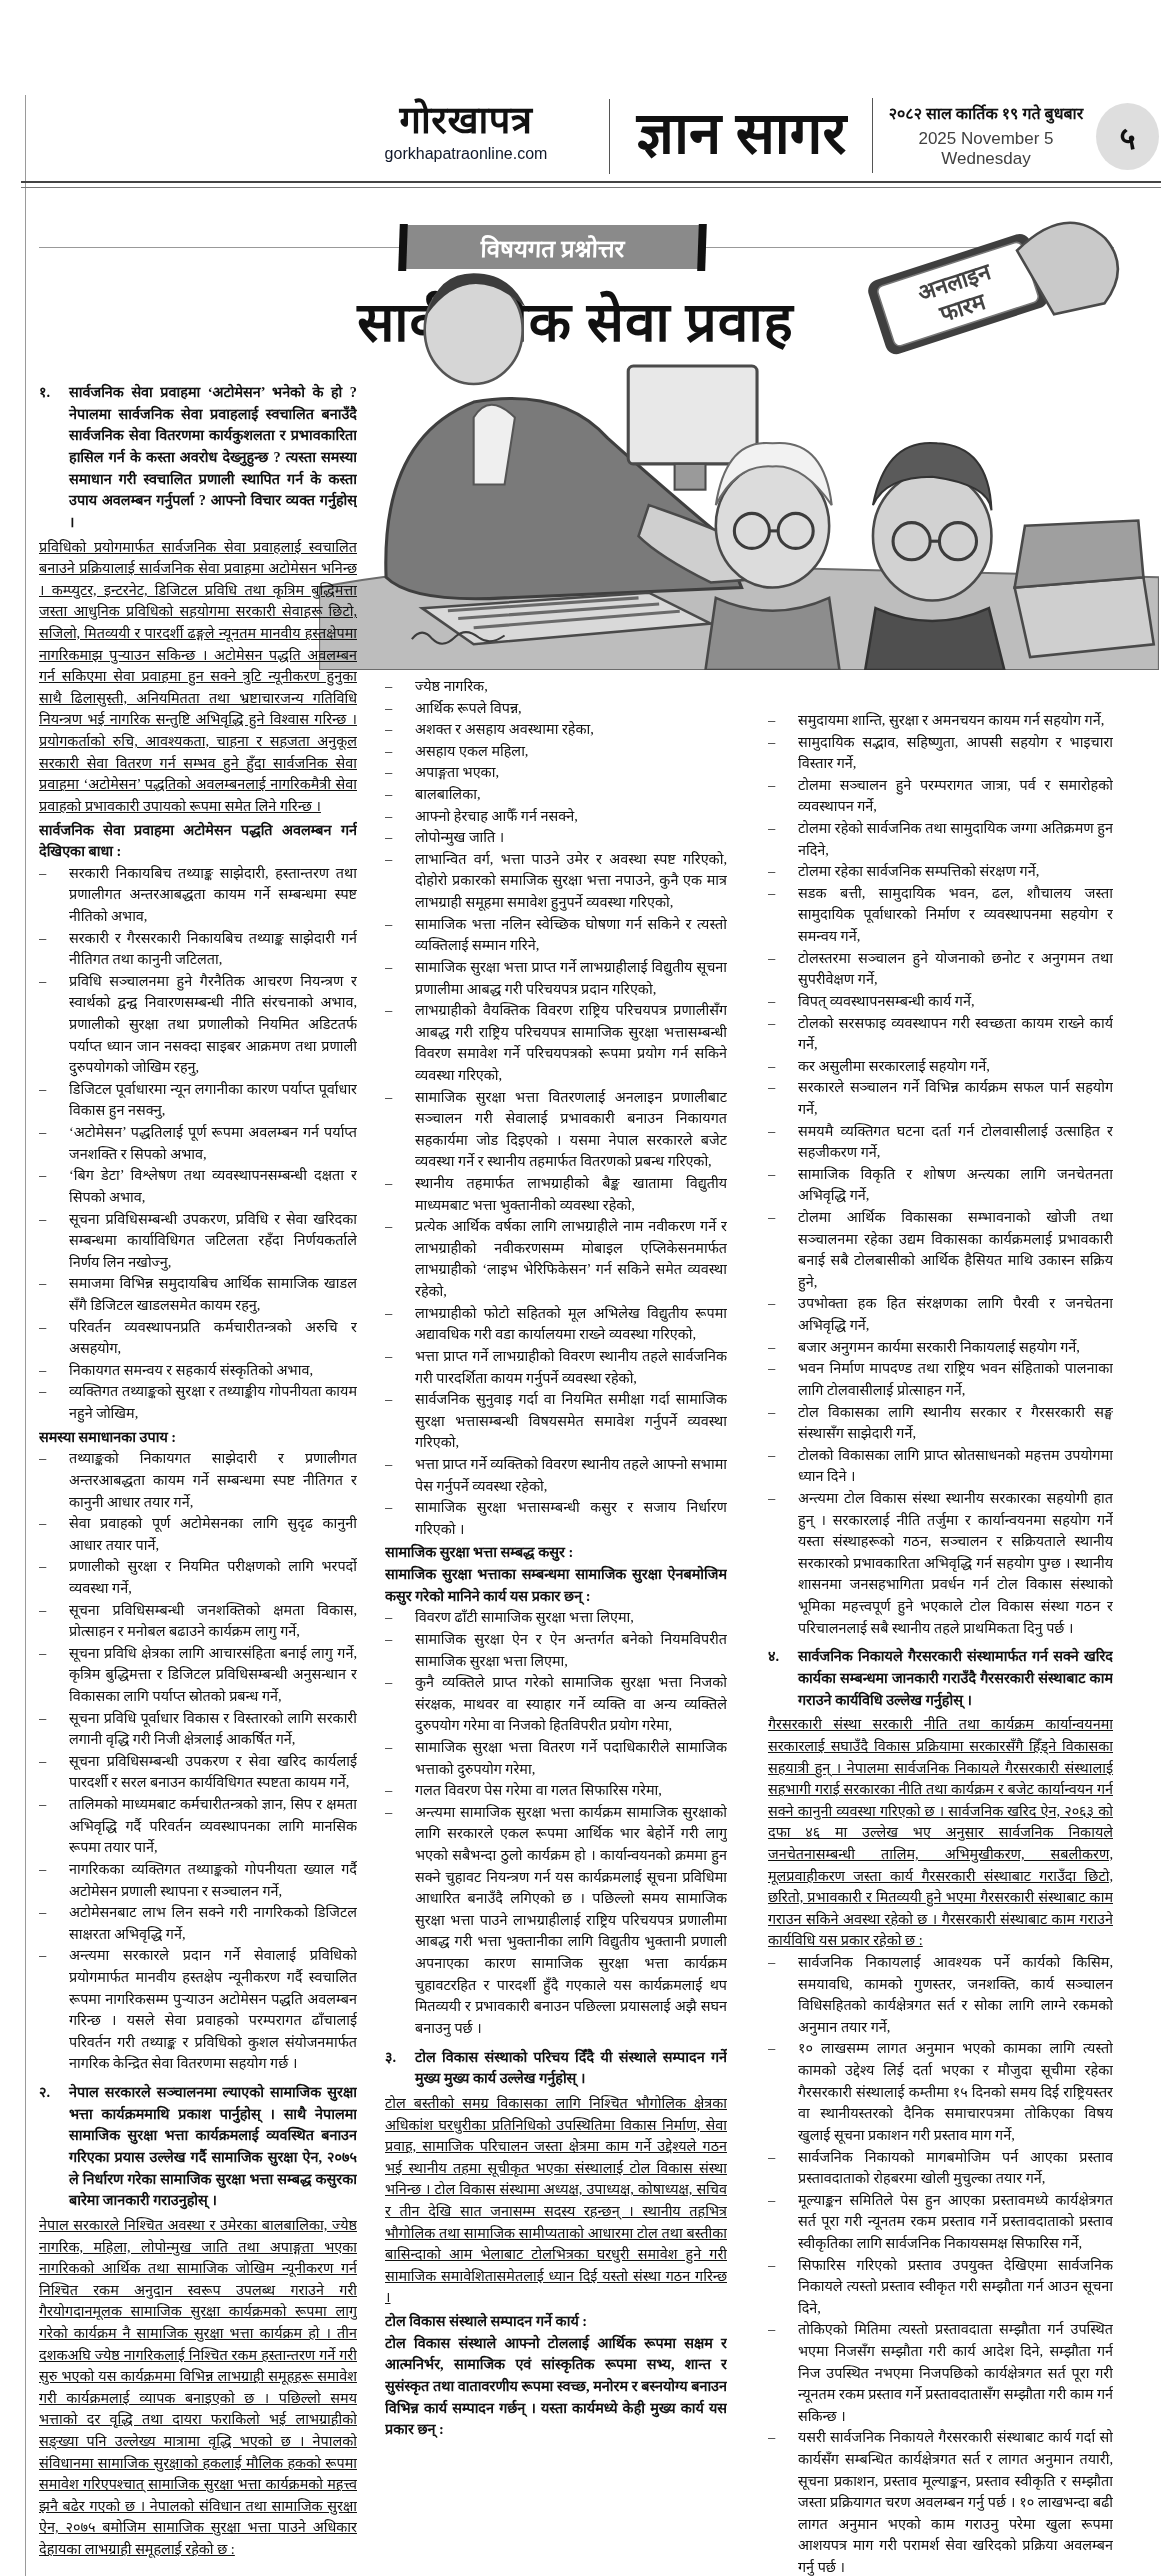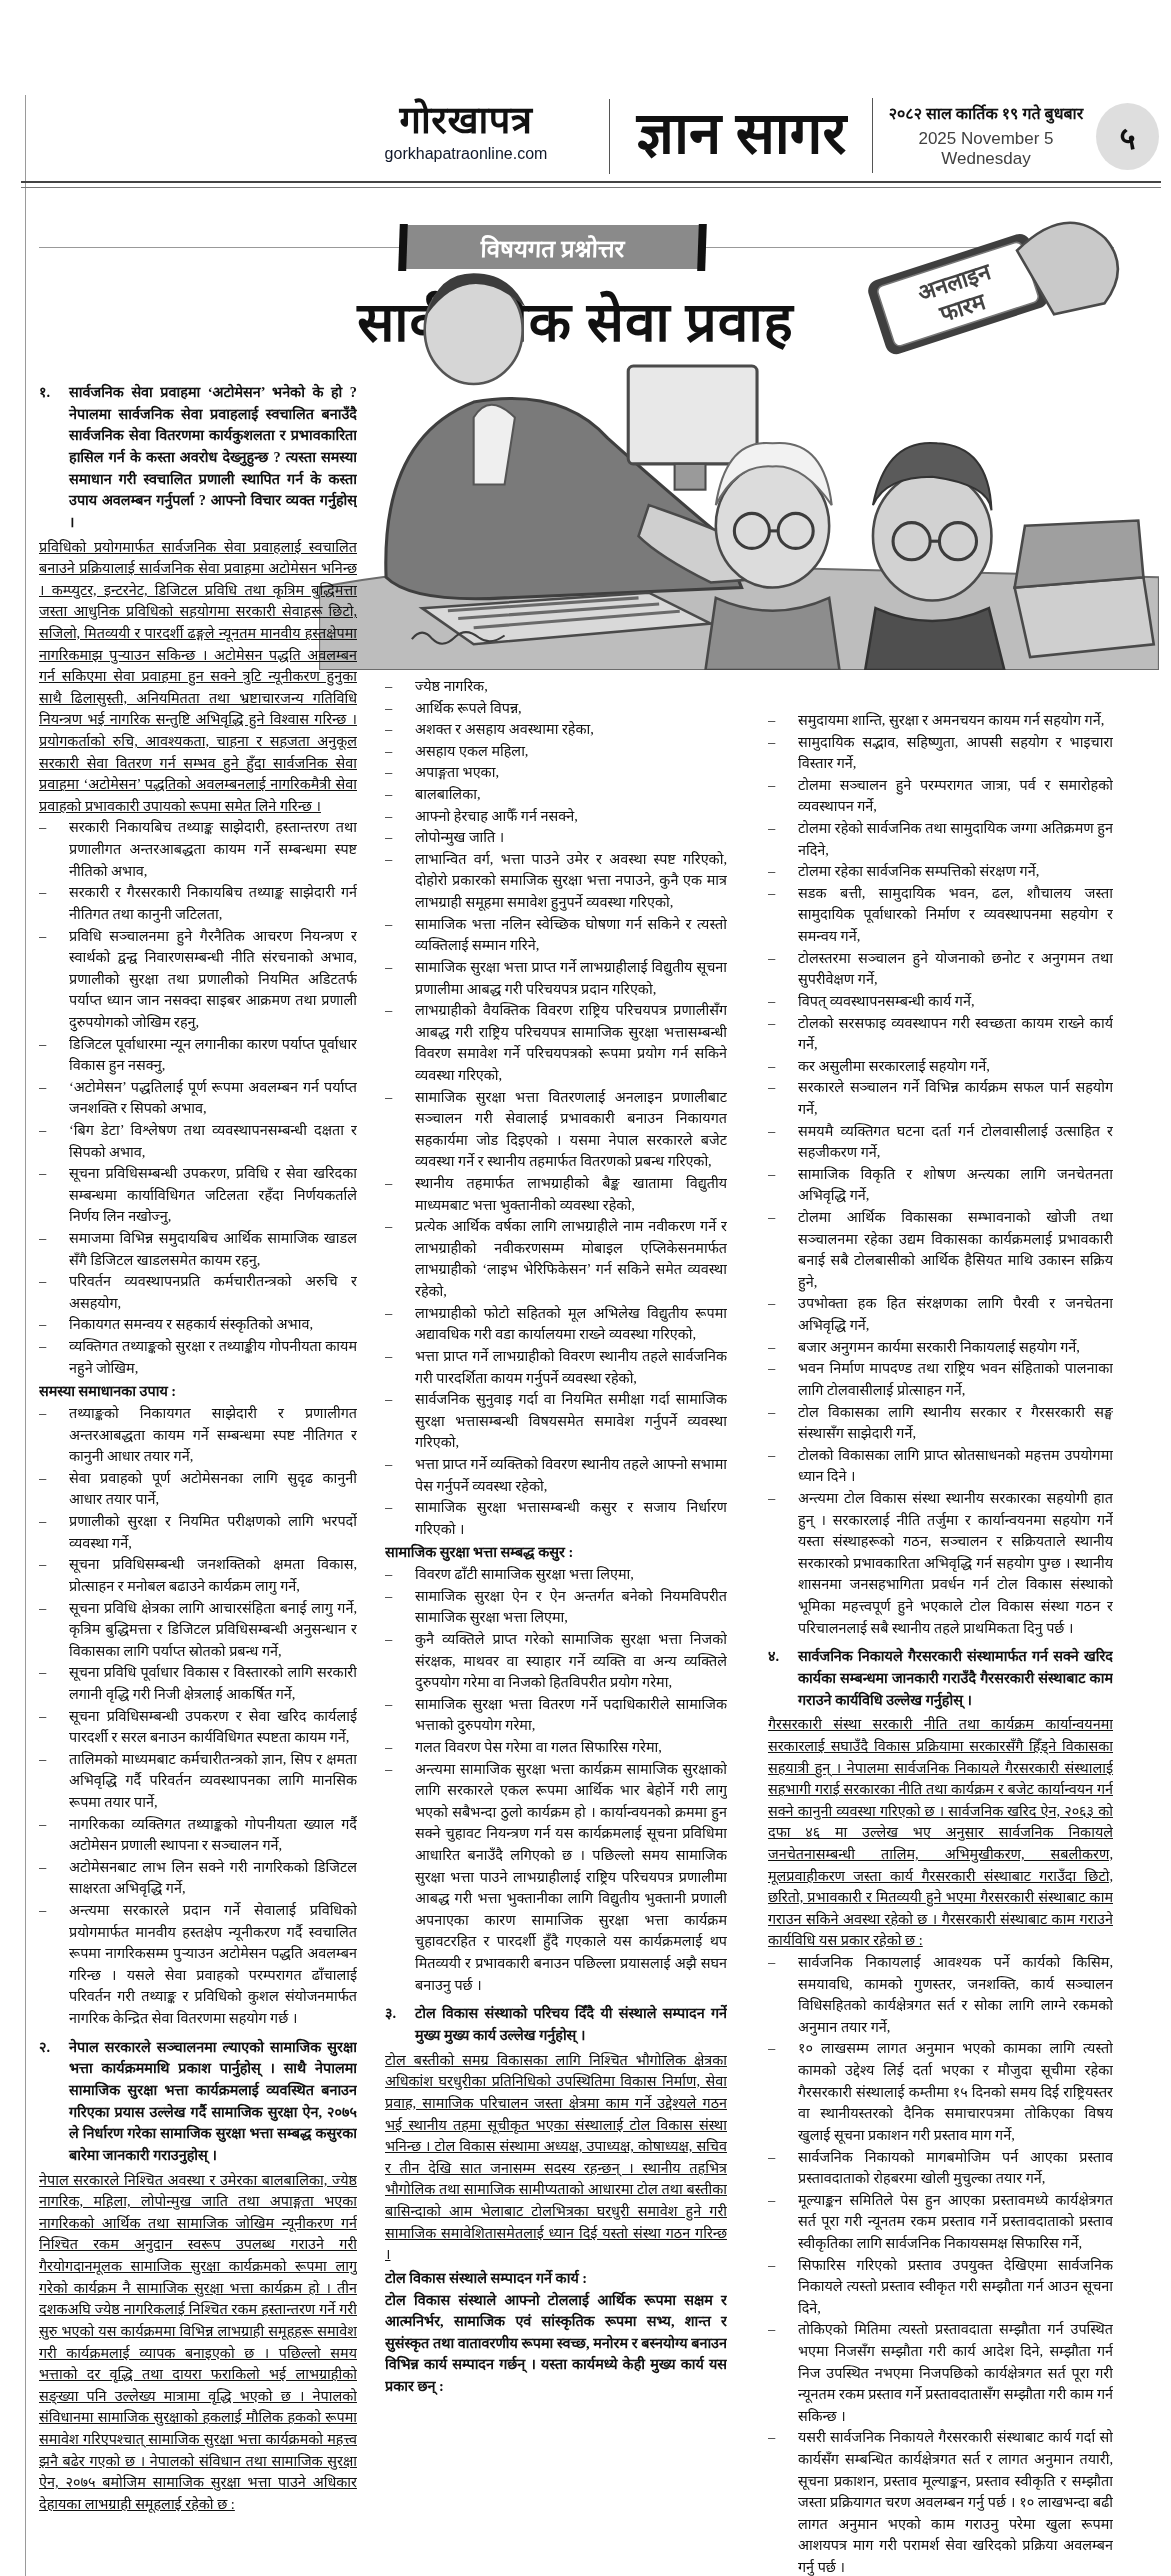--- a/index.html
+++ b/index.html
@@ -127,20 +127,21 @@
   <g>
     <path d="M1350 760 L1600 740 L1620 870 L1380 895 Z" fill="#cfcfcf" stroke="#4a4a4a" stroke-width="5"></path>
     <path d="M1370 640 L1590 630 L1600 740 L1350 760 Z" fill="#9f9f9f" stroke="#4a4a4a" stroke-width="5"></path>
   </g>
 </svg>
 </div>
 
 <div class="col col1">
     <div class="block q"><span class="qnum">१.</span>सार्वजनिक सेवा प्रवाहमा ‘अटोमेसन’ भनेको के हो ? नेपालमा सार्वजनिक सेवा प्रवाहलाई स्वचालित बनाउँदै सार्वजनिक सेवा वितरणमा कार्यकुशलता र प्रभावकारिता हासिल गर्न के कस्ता अवरोध देख्नुहुन्छ ? त्यस्ता समस्या समाधान गरी स्वचालित प्रणाली स्थापित गर्न के कस्ता उपाय अवलम्बन गर्नुपर्ला ? आफ्नो विचार व्यक्त गर्नुहोस् ।</div>
     <div class="block ans">प्रविधिको प्रयोगमार्फत सार्वजनिक सेवा प्रवाहलाई स्वचालित बनाउने प्रक्रियालाई सार्वजनिक सेवा प्रवाहमा अटोमेसन भनिन्छ । कम्प्युटर, इन्टरनेट, डिजिटल प्रविधि तथा कृत्रिम बुद्धिमत्ता जस्ता आधुनिक प्रविधिको सहयोगमा सरकारी सेवाहरू छिटो, सजिलो, मितव्ययी र पारदर्शी ढङ्गले न्यूनतम मानवीय हस्तक्षेपमा नागरिकमाझ पुर्‍याउन सकिन्छ । अटोमेसन पद्धति अवलम्बन गर्न सकिएमा सेवा प्रवाहमा हुन सक्ने त्रुटि न्यूनीकरण हुनुका साथै ढिलासुस्ती, अनियमितता तथा भ्रष्टाचारजन्य गतिविधि नियन्त्रण भई नागरिक सन्तुष्टि अभिवृद्धि हुने विश्वास गरिन्छ । प्रयोगकर्ताको रुचि, आवश्यकता, चाहना र सहजता अनुकूल सरकारी सेवा वितरण गर्न सम्भव हुने हुँदा सार्वजनिक सेवा प्रवाहमा ‘अटोमेसन’ पद्धतिको अवलम्बनलाई नागरिकमैत्री सेवा प्रवाहको प्रभावकारी उपायको रूपमा समेत लिने गरिन्छ ।</div>
+    <div class="block h">सार्वजनिक सेवा प्रवाहमा अटोमेसन पद्धति अवलम्बन गर्न देखिएका बाधा :</div>
     <div class="block b"><span class="dash">–</span>सरकारी निकायबिच तथ्याङ्क साझेदारी, हस्तान्तरण तथा प्रणालीगत अन्तरआबद्धता कायम गर्ने सम्बन्धमा स्पष्ट नीतिको अभाव,</div>
     <div class="block b"><span class="dash">–</span>सरकारी र गैरसरकारी निकायबिच तथ्याङ्क साझेदारी गर्न नीतिगत तथा कानुनी जटिलता,</div>
     <div class="block b"><span class="dash">–</span>प्रविधि सञ्चालनमा हुने गैरनैतिक आचरण नियन्त्रण र स्वार्थको द्वन्द्व निवारणसम्बन्धी नीति संरचनाको अभाव, प्रणालीको सुरक्षा तथा प्रणालीको नियमित अडिटतर्फ पर्याप्त ध्यान जान नसक्दा साइबर आक्रमण तथा प्रणाली दुरुपयोगको जोखिम रहनु,</div>
     <div class="block b"><span class="dash">–</span>डिजिटल पूर्वाधारमा न्यून लगानीका कारण पर्याप्त पूर्वाधार विकास हुन नसक्नु,</div>
     <div class="block b"><span class="dash">–</span>‘अटोमेसन’ पद्धतिलाई पूर्ण रूपमा अवलम्बन गर्न पर्याप्त जनशक्ति र सिपको अभाव,</div>
     <div class="block b"><span class="dash">–</span>‘बिग डेटा’ विश्लेषण तथा व्यवस्थापनसम्बन्धी दक्षता र सिपको अभाव,</div>
     <div class="block b"><span class="dash">–</span>सूचना प्रविधिसम्बन्धी उपकरण, प्रविधि र सेवा खरिदका सम्बन्धमा कार्याविधिगत जटिलता रहँदा निर्णयकर्ताले निर्णय लिन नखोज्नु,</div>
     <div class="block b"><span class="dash">–</span>समाजमा विभिन्न समुदायबिच आर्थिक सामाजिक खाडल सँगै डिजिटल खाडलसमेत कायम रहनु,</div>
     <div class="block b"><span class="dash">–</span>परिवर्तन व्यवस्थापनप्रति कर्मचारीतन्त्रको अरुचि र असहयोग,</div>
     <div class="block b"><span class="dash">–</span>निकायगत समन्वय र सहकार्य संस्कृतिको अभाव,</div>
@@ -175,20 +176,21 @@
     <div class="block b"><span class="dash">–</span>लाभग्राहीको वैयक्तिक विवरण राष्ट्रिय परिचयपत्र प्रणालीसँग आबद्ध गरी राष्ट्रिय परिचयपत्र सामाजिक सुरक्षा भत्तासम्बन्धी विवरण समावेश गर्ने परिचयपत्रको रूपमा प्रयोग गर्न सकिने व्यवस्था गरिएको,</div>
     <div class="block b"><span class="dash">–</span>सामाजिक सुरक्षा भत्ता वितरणलाई अनलाइन प्रणालीबाट सञ्चालन गरी सेवालाई प्रभावकारी बनाउन निकायगत सहकार्यमा जोड दिइएको । यसमा नेपाल सरकारले बजेट व्यवस्था गर्ने र स्थानीय तहमार्फत वितरणको प्रबन्ध गरिएको,</div>
     <div class="block b"><span class="dash">–</span>स्थानीय तहमार्फत लाभग्राहीको बैङ्क खातामा विद्युतीय माध्यमबाट भत्ता भुक्तानीको व्यवस्था रहेको,</div>
     <div class="block b"><span class="dash">–</span>प्रत्येक आर्थिक वर्षका लागि लाभग्राहीले नाम नवीकरण गर्ने र लाभग्राहीको नवीकरणसम्म मोबाइल एप्लिकेसनमार्फत लाभग्राहीको ‘लाइभ भेरिफिकेसन’ गर्न सकिने समेत व्यवस्था रहेको,</div>
     <div class="block b"><span class="dash">–</span>लाभग्राहीको फोटो सहितको मूल अभिलेख विद्युतीय रूपमा अद्यावधिक गरी वडा कार्यालयमा राख्ने व्यवस्था गरिएको,</div>
     <div class="block b"><span class="dash">–</span>भत्ता प्राप्त गर्ने लाभग्राहीको विवरण स्थानीय तहले सार्वजनिक गरी पारदर्शिता कायम गर्नुपर्ने व्यवस्था रहेको,</div>
     <div class="block b"><span class="dash">–</span>सार्वजनिक सुनुवाइ गर्दा वा नियमित समीक्षा गर्दा सामाजिक सुरक्षा भत्तासम्बन्धी विषयसमेत समावेश गर्नुपर्ने व्यवस्था गरिएको,</div>
     <div class="block b"><span class="dash">–</span>भत्ता प्राप्त गर्ने व्यक्तिको विवरण स्थानीय तहले आफ्नो सभामा पेस गर्नुपर्ने व्यवस्था रहेको,</div>
     <div class="block b"><span class="dash">–</span>सामाजिक सुरक्षा भत्तासम्बन्धी कसुर र सजाय निर्धारण गरिएको ।</div>
     <div class="block h">सामाजिक सुरक्षा भत्ता सम्बद्ध कसुर :</div>
+    <div class="block lead">सामाजिक सुरक्षा भत्ताका सम्बन्धमा सामाजिक सुरक्षा ऐनबमोजिम कसुर गरेको मानिने कार्य यस प्रकार छन् :</div>
     <div class="block b"><span class="dash">–</span>विवरण ढाँटी सामाजिक सुरक्षा भत्ता लिएमा,</div>
     <div class="block b"><span class="dash">–</span>सामाजिक सुरक्षा ऐन र ऐन अन्तर्गत बनेको नियमविपरीत सामाजिक सुरक्षा भत्ता लिएमा,</div>
     <div class="block b"><span class="dash">–</span>कुनै व्यक्तिले प्राप्त गरेको सामाजिक सुरक्षा भत्ता निजको संरक्षक, माथवर वा स्याहार गर्ने व्यक्ति वा अन्य व्यक्तिले दुरुपयोग गरेमा वा निजको हितविपरीत प्रयोग गरेमा,</div>
     <div class="block b"><span class="dash">–</span>सामाजिक सुरक्षा भत्ता वितरण गर्ने पदाधिकारीले सामाजिक भत्ताको दुरुपयोग गरेमा,</div>
     <div class="block b"><span class="dash">–</span>गलत विवरण पेस गरेमा वा गलत सिफारिस गरेमा,</div>
     <div class="block b"><span class="dash">–</span>अन्त्यमा सामाजिक सुरक्षा भत्ता कार्यक्रम सामाजिक सुरक्षाको लागि सरकारले एकल रूपमा आर्थिक भार बेहोर्ने गरी लागु भएको सबैभन्दा ठुलो कार्यक्रम हो । कार्यान्वयनको क्रममा हुन सक्ने चुहावट नियन्त्रण गर्न यस कार्यक्रमलाई सूचना प्रविधिमा आधारित बनाउँदै लगिएको छ । पछिल्लो समय सामाजिक सुरक्षा भत्ता पाउने लाभग्राहीलाई राष्ट्रिय परिचयपत्र प्रणालीमा आबद्ध गरी भत्ता भुक्तानीका लागि विद्युतीय भुक्तानी प्रणाली अपनाएका कारण सामाजिक सुरक्षा भत्ता कार्यक्रम चुहावटरहित र पारदर्शी हुँदै गएकाले यस कार्यक्रमलाई थप मितव्ययी र प्रभावकारी बनाउन पछिल्ला प्रयासलाई अझै सघन बनाउनु पर्छ ।</div>
     <div class="block q"><span class="qnum">३.</span>टोल विकास संस्थाको परिचय दिँदै यी संस्थाले सम्पादन गर्ने मुख्य मुख्य कार्य उल्लेख गर्नुहोस् ।</div>
     <div class="block ans withpen">टोल बस्तीको समग्र विकासका लागि निश्चित भौगोलिक क्षेत्रका अधिकांश घरधुरीका प्रतिनिधिको उपस्थितिमा विकास निर्माण, सेवा प्रवाह, सामाजिक परिचालन जस्ता क्षेत्रमा काम गर्ने उद्देश्यले गठन भई स्थानीय तहमा सूचीकृत भएका संस्थालाई टोल विकास संस्था भनिन्छ । टोल विकास संस्थामा अध्यक्ष, उपाध्यक्ष, कोषाध्यक्ष, सचिव र तीन देखि सात जनासम्म सदस्य रहन्छन् । स्थानीय तहभित्र भौगोलिक तथा सामाजिक सामीप्यताको आधारमा टोल तथा बस्तीका बासिन्दाको आम भेलाबाट टोलभित्रका घरधुरी समावेश हुने गरी सामाजिक समावेशितासमेतलाई ध्यान दिई यस्तो संस्था गठन गरिन्छ ।</div>
     <div class="block h">टोल विकास संस्थाले सम्पादन गर्ने कार्य :</div>
     <div class="block lead">टोल विकास संस्थाले आफ्नो टोललाई आर्थिक रूपमा सक्षम र आत्मनिर्भर, सामाजिक एवं सांस्कृतिक रूपमा सभ्य, शान्त र सुसंस्कृत तथा वातावरणीय रूपमा स्वच्छ, मनोरम र बस्नयोग्य बनाउन विभिन्न कार्य सम्पादन गर्छन् । यस्ता कार्यमध्ये केही मुख्य कार्य यस प्रकार छन् :</div>

